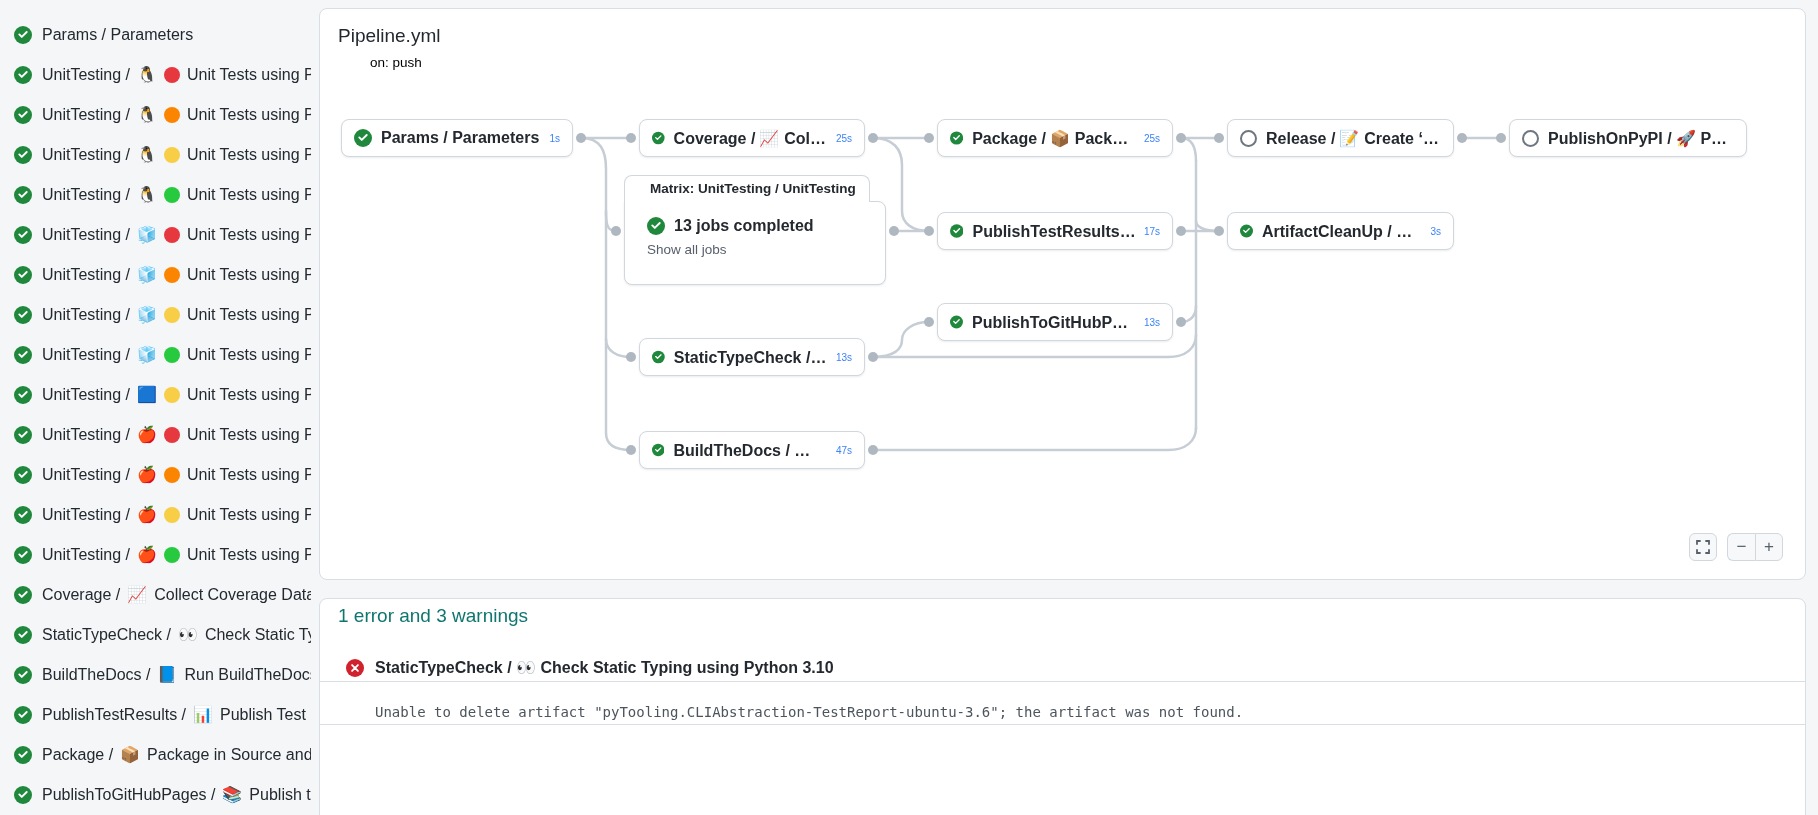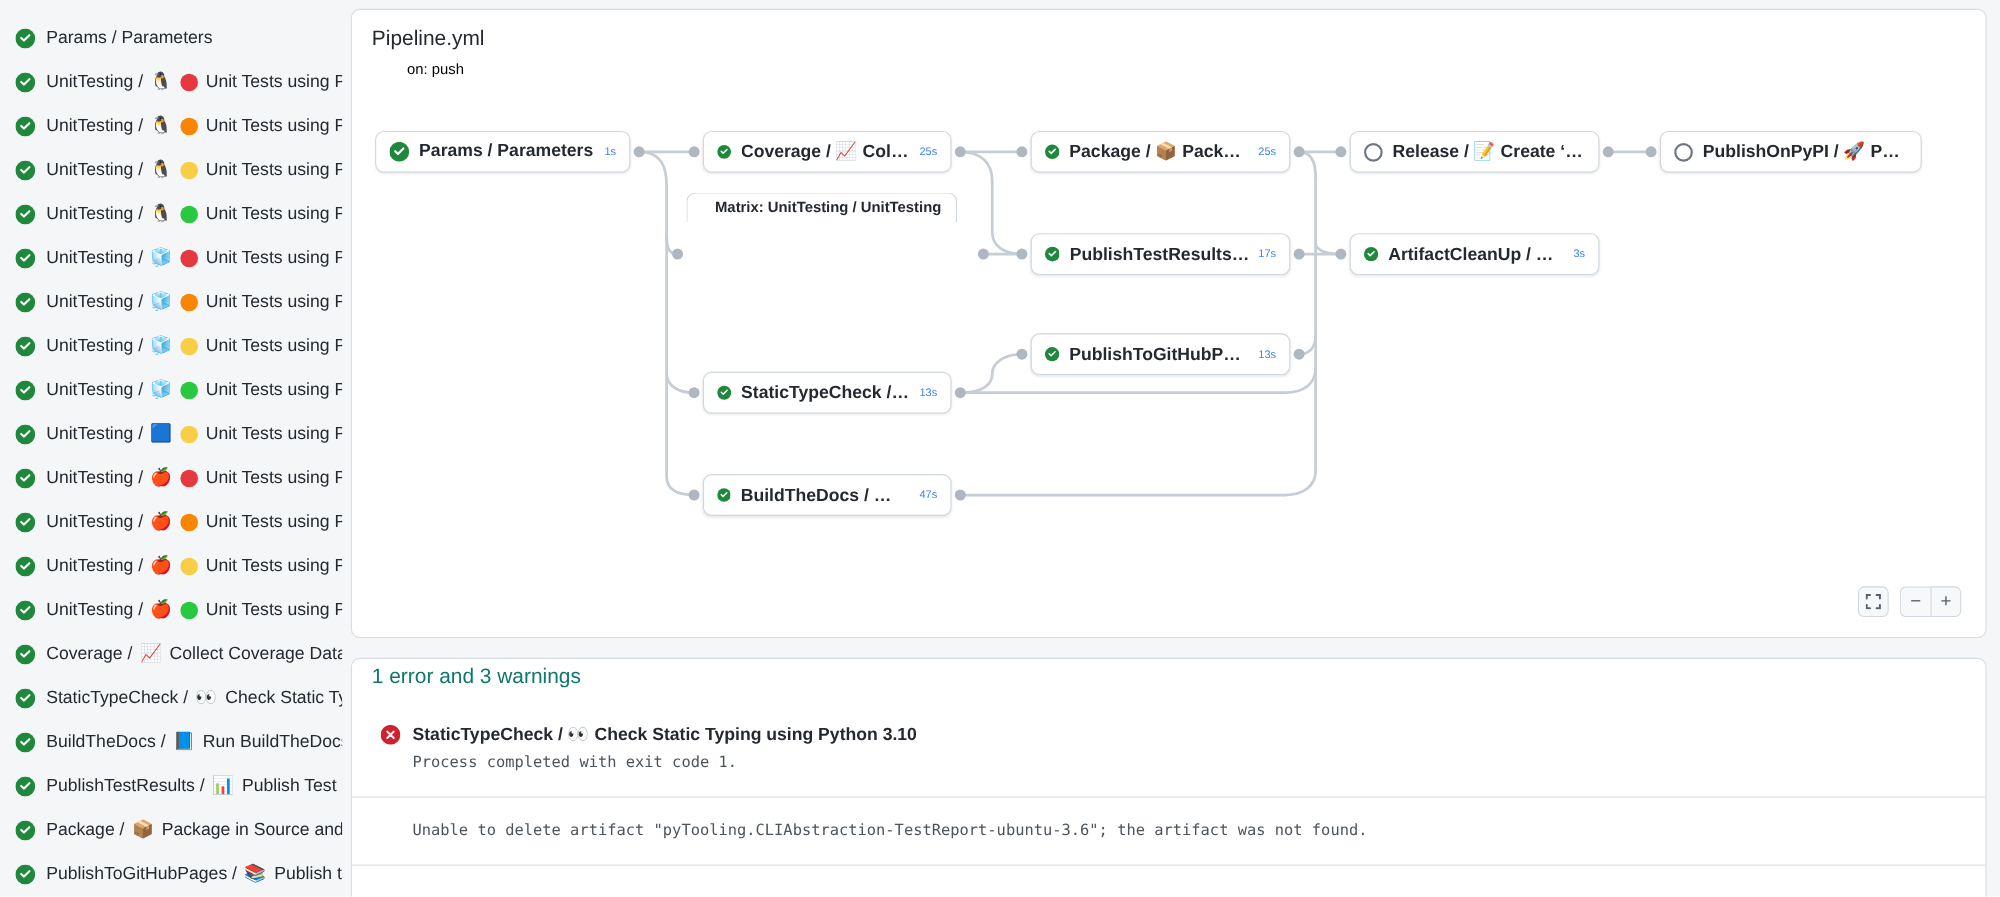--- a/index.html
+++ b/index.html
@@ -75,21 +75,21 @@
   .ctrl-group .ctrl-btn:first-child { border-radius:6px 0 0 6px; border-right:none; }
   .ctrl-group .ctrl-btn:last-child  { border-radius:0 6px 6px 0; }
 
   
   .ann-card {
     position:absolute; left:319px; top:598px; width:1487px; height:400px;
     background:#fff; border:1px solid #d8dee4; border-radius:8px;
   }
   .ann-title { padding:20px 18px 0 18px; font-size:19px; font-weight:700; }
   .ann-sub   { padding:6px 18px 16px 18px; font-size:19px; color:#0f766e; }
-  .ann-item  { padding:15px 18px 23px 26px; border-bottom:1px solid #d8dee4; }
+  .ann-item  { padding:15px 18px 4px 26px; border-bottom:1px solid #d8dee4; }
   .ann-item-title { display:flex; align-items:center; font-size:16px; font-weight:600; }
   .ann-item-title svg { margin-right:11px; flex:0 0 auto; }
   .ann-item-msg {
     margin:7px 0 0 29px; font-size:14px; color:#4c545c;
     font-family:"DejaVu Sans Mono","Liberation Mono",monospace;
   }
 </style>
 </head>
 <body>
 
@@ -388,20 +388,30 @@
   <div class="node" style="left:907px;top:110px;width:227px">
     <span class="open-circle"></span>
     <span class="nlabel">Release / 📝 Create ‘Release P...</span>
   </div>
   <div class="node" style="left:1189px;top:110px;width:238px">
     <span class="open-circle"></span>
     <span class="nlabel">PublishOnPyPI / 🚀 Publish to ...</span>
   </div>
 
   <div class="matrix-tab">Matrix: UnitTesting / UnitTesting</div>
+  <div class="matrix-body">
+    <div class="matrix-summary">
+      <svg class="ck16" viewBox="0 0 16 16" style="margin-right:9px">
+          <circle cx="8" cy="8" r="8" fill="#1f883d"></circle>
+          <path d="M11.3 5.3 L6.9 9.7 L4.7 7.5" stroke="#fff" stroke-width="1.7" fill="none" stroke-linecap="round" stroke-linejoin="round"></path>
+        </svg>
+      <span>13 jobs completed</span>
+    </div>
+    <div class="matrix-link">Show all jobs</div>
+  </div>
 
   <div class="node" style="left:617px;top:203px;width:236px">
     <svg class="ck16" viewBox="0 0 16 16">
         <circle cx="8" cy="8" r="8" fill="#1f883d"></circle>
         <path d="M11.3 5.3 L6.9 9.7 L4.7 7.5" stroke="#fff" stroke-width="1.7" fill="none" stroke-linecap="round" stroke-linejoin="round"></path>
       </svg>
     <span class="nlabel">PublishTestResults / 📊 Pu...</span>
     <span class="dur">17s</span>
   </div>
   <div class="node" style="left:907px;top:203px;width:227px">
@@ -460,19 +470,18 @@
   <div class="ann-sub">1 error and 3 warnings</div>
 
   <div class="ann-item">
     <div class="ann-item-title">
       <svg width="18" height="18" viewBox="0 0 16 16">
         <circle cx="8" cy="8" r="8" fill="#cf222e"></circle>
         <path d="M5.4 5.4 L10.6 10.6 M10.6 5.4 L5.4 10.6" stroke="#fff" stroke-width="1.6" stroke-linecap="round"></path>
       </svg>
       <span>StaticTypeCheck / 👀 Check Static Typing using Python 3.10</span>
     </div>
-    <div class="ann-item-msg">Process completed with exit code 1.</div>
   </div>
 
   <div class="ann-item">
     <div class="ann-item-msg">Unable to delete artifact "pyTooling.CLIAbstraction-TestReport-ubuntu-3.6"; the artifact was not found.</div>
   </div>
 </div>
 
 </body></html>

